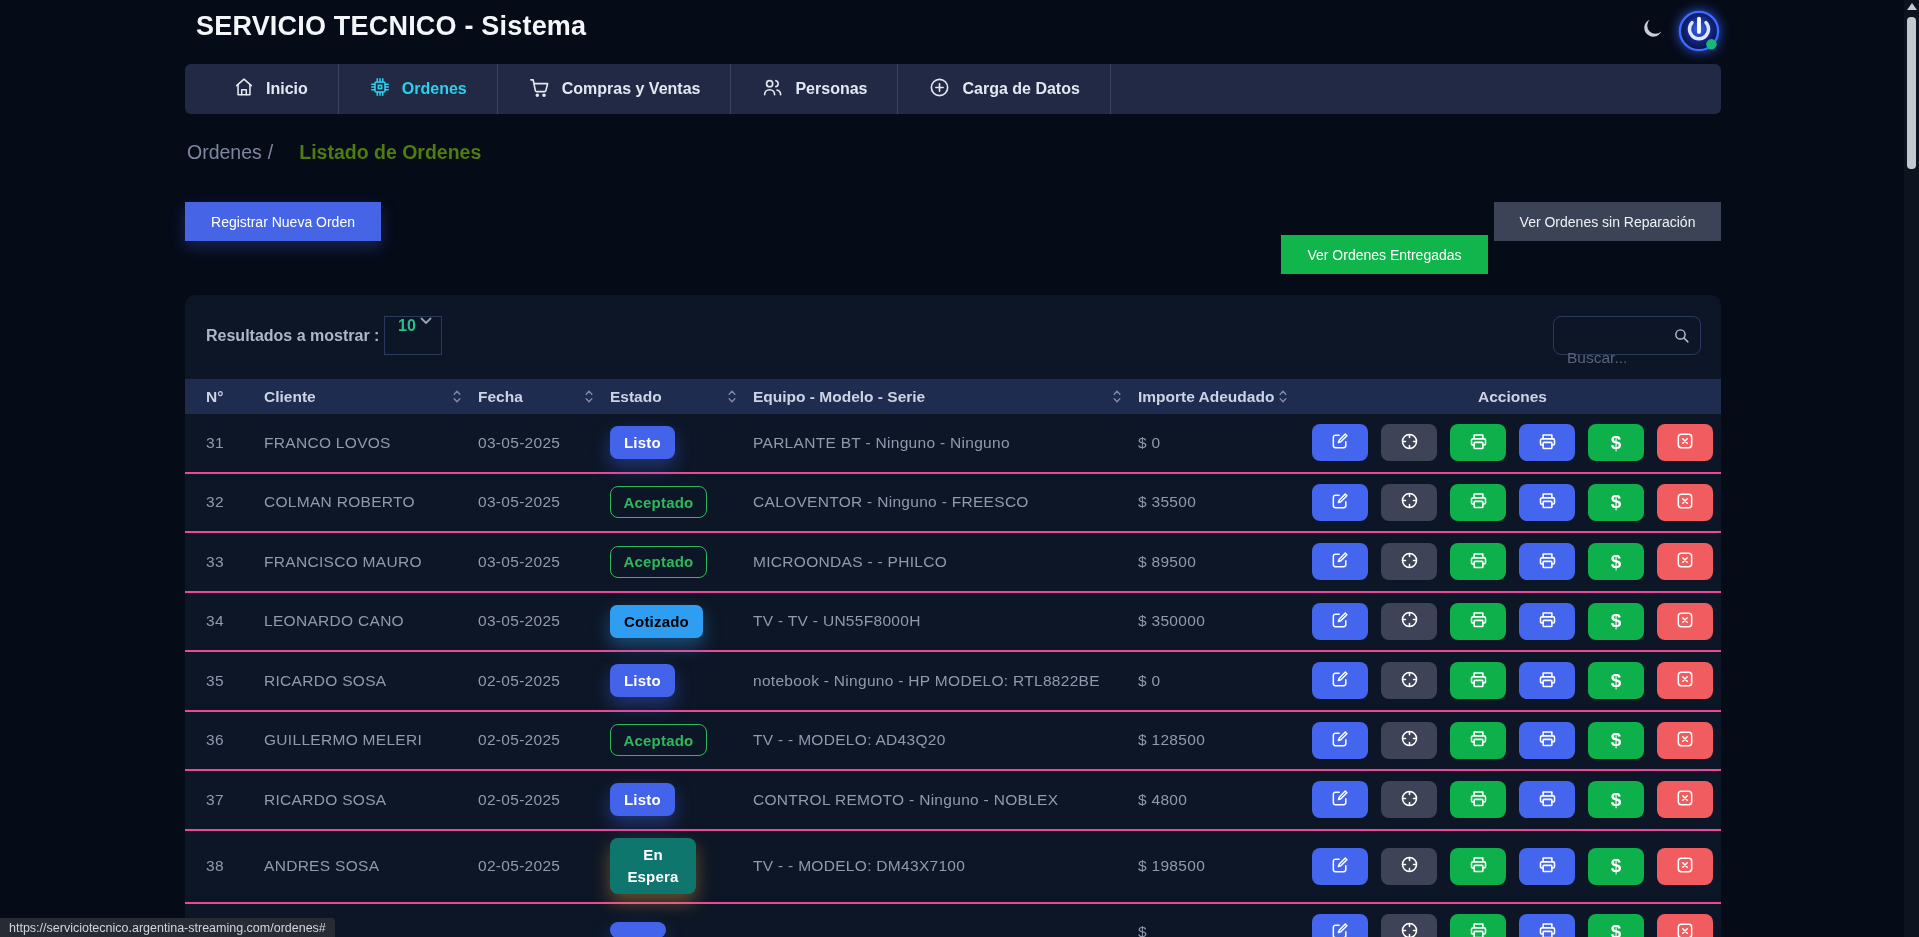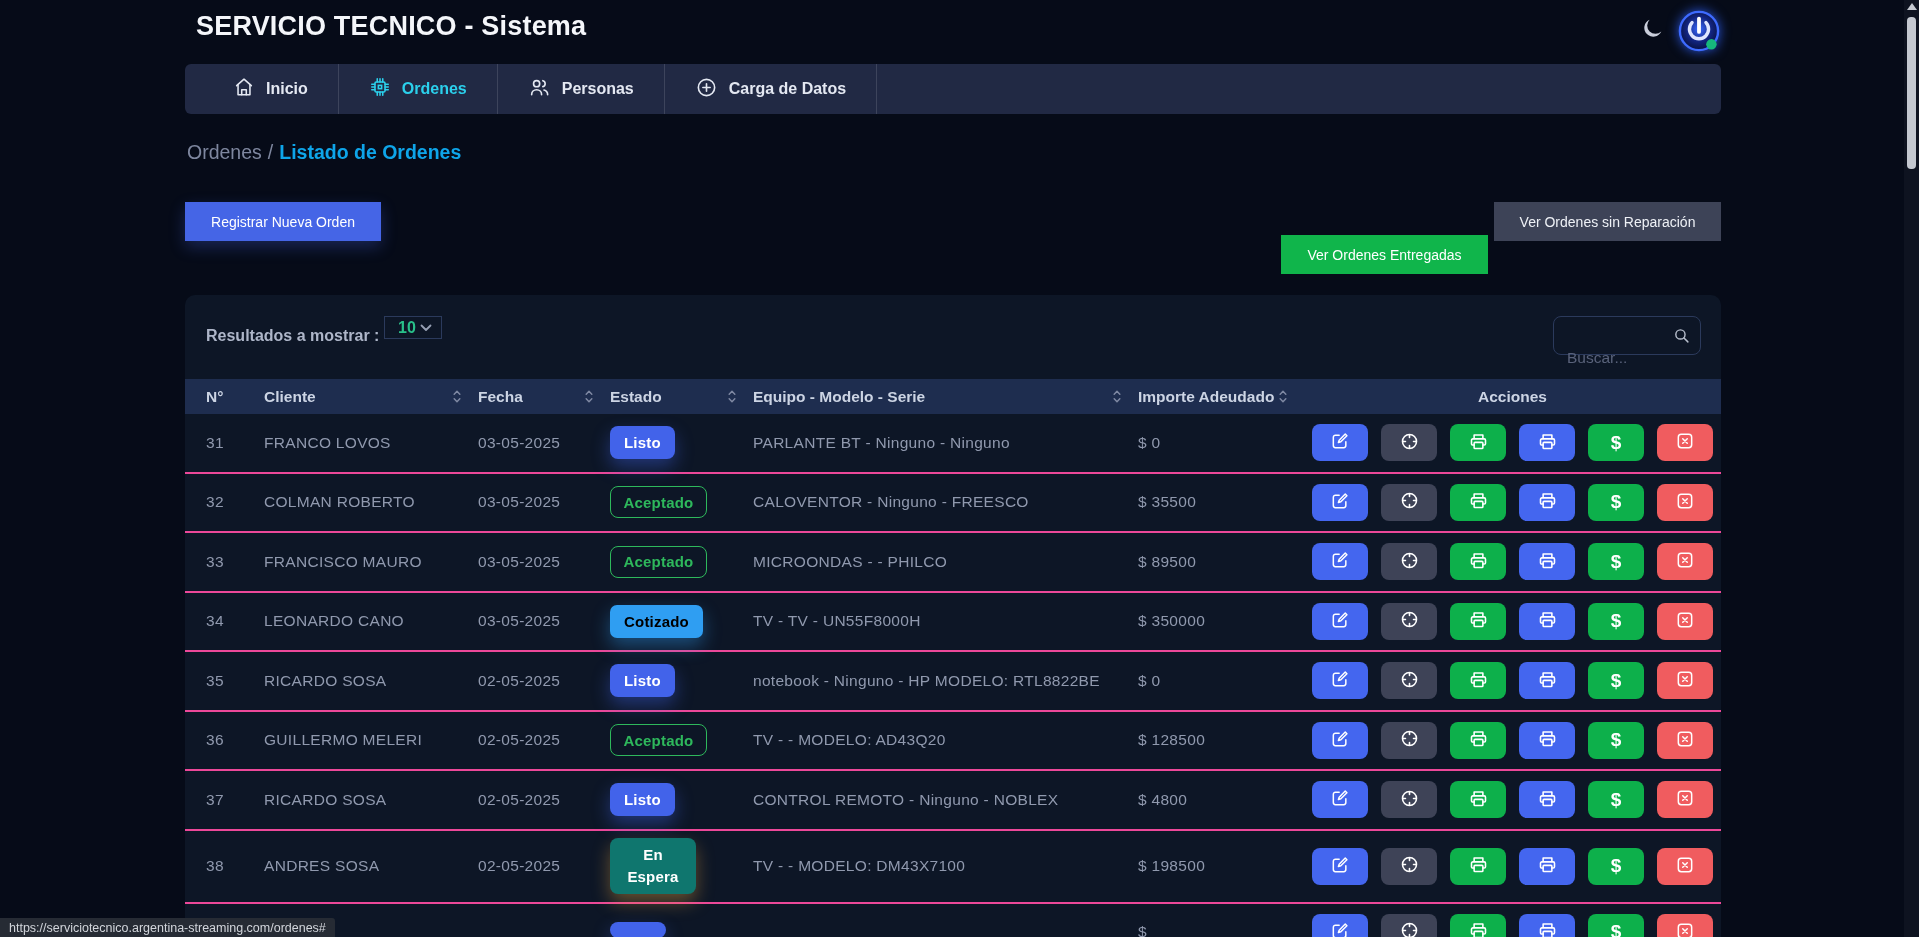--- a/index.html
+++ b/index.html
@@ -32,36 +32,36 @@
     font-size:16px; font-weight:600; color:#e4e8f2; cursor:pointer;
     border-right:1px solid rgba(255,255,255,.13);
   }
   .nav-item svg { stroke:#e4e8f2; }
   .nav-item.active { color:#2bd0ec; }
   .nav-item.active svg { stroke:#2bd0ec; }
   
   .breadcrumb { position:absolute; left:187px; top:141px; font-size:19.5px; }
   .breadcrumb .parent { color:#7e879f; cursor:pointer; }
   .breadcrumb .sep { color:#7e879f; margin:0 6px; }
-  .breadcrumb .current { color:#0ea5e9; font-weight:600; }
+  .breadcrumb .current { color:#4d7c0f; font-weight:600;margin-left:20px; }
   
   .btn { border:none; border-radius:0; font-family:inherit; font-size:14px; font-weight:400; color:#fff; cursor:pointer; }
   .btn-new { position:absolute; left:185px; top:202px; width:196px; height:39px; background:#4565e6; box-shadow:0 6px 16px rgba(69,101,230,.3); }
   .btn-delivered { position:absolute; left:1281px; top:202px; width:207px; height:39px; background:#10b54b;margin-top:33px; }
   .btn-norepair { position:absolute; left:1494px; top:202px; width:227px; height:39px; background:#3d4357; color:#eef1f6; }
   
   .card {
     position:absolute; left:185px; top:295px; width:1536px; height:690px;
     background:#0d1626; border-radius:10px 10px 0 0;
   }
   .results-label { position:absolute; left:21px; top:32px; font-size:16px; font-weight:600; color:#aeb6c9; }
   .page-size {
-    position:absolute; left:199px; top:21px; width:58px; height:23px;
+    position:absolute; left:199px; top:21px; width:58px; height:39px;
     border:1px solid #2b3a5c; border-radius:0; background:transparent;
-    display:flex; align-items:center; justify-content:space-between;
+    display:flex; justify-content:space-between;
     padding:0 9px 0 13px; cursor:pointer;
   }
   .page-size .val { color:#29c08a; font-size:16px; font-weight:600; }
   .page-size .chev { stroke:#97a0b4; }
   .searchbox {
     position:absolute; left:1368px; top:21px; width:148px; height:39px;
     border:1px solid #2b3a5c; border-radius:8px; display:flex; align-items:center;
   }
   .searchbox input {
     flex:1; min-width:0; background:transparent; border:none; outline:none;
@@ -163,20 +163,30 @@
       <svg width="22" height="22" viewBox="0 0 24 24" stroke-width="1.7" stroke-linecap="round">
           <rect x="6.5" y="6.5" width="11" height="11" rx="1.5"></rect>
           <rect x="10.2" y="10.2" width="3.6" height="3.6"></rect>
           <path d="M9 3v3.5M12 3v3.5M15 3v3.5M9 17.5V21M12 17.5V21M15 17.5V21M3 9h3.5M3 12h3.5M3 15h3.5M17.5 9H21M17.5 12H21M17.5 15H21"></path>
         </svg>
     </span>
     <span>Ordenes</span>
   </div>
   <div class="nav-item">
     <span>
+      <svg width="23" height="23" viewBox="0 0 24 24" stroke-width="1.7" stroke-linecap="round" stroke-linejoin="round">
+          <path d="M3 4h2.4l2.2 11a1.6 1.6 0 0 0 1.6 1.3h7.9a1.6 1.6 0 0 0 1.6-1.3L20.5 8H6.2"></path>
+          <circle cx="9.7" cy="20" r="1" fill="currentColor"></circle>
+          <circle cx="16.7" cy="20" r="1" fill="currentColor"></circle>
+        </svg>
+    </span>
+    <span>Compras y Ventas</span>
+  </div>
+  <div class="nav-item">
+    <span>
       <svg width="23" height="23" viewBox="0 0 24 24" stroke-width="1.7" stroke-linecap="round">
           <circle cx="9" cy="8" r="3.2"></circle>
           <path d="M3.8 19.5c0-2.9 2.3-5.2 5.2-5.2s5.2 2.3 5.2 5.2"></path>
           <path d="M15.5 4.9a3.2 3.2 0 0 1 0 6.2"></path>
           <path d="M16.7 14.6c2.2.6 3.8 2.6 3.8 4.9"></path>
         </svg>
     </span>
     <span>Personas</span>
   </div>
   <div class="nav-item">

